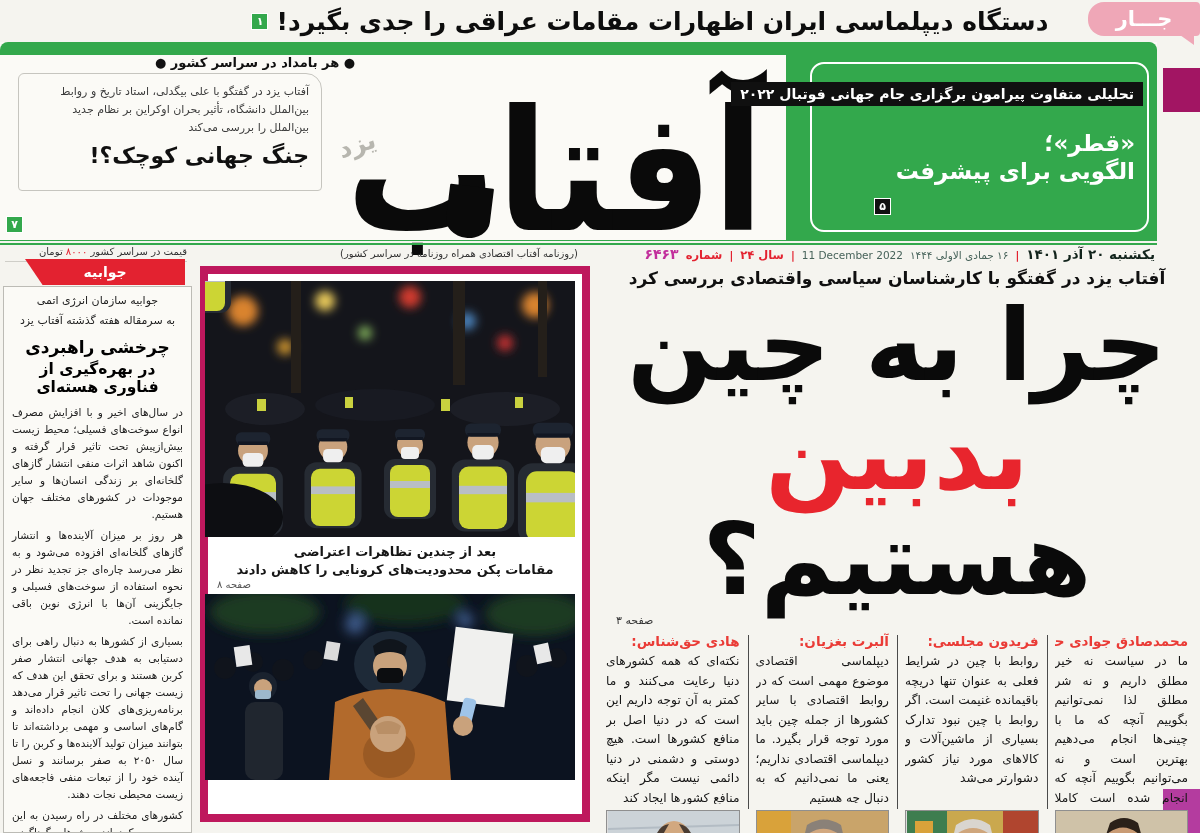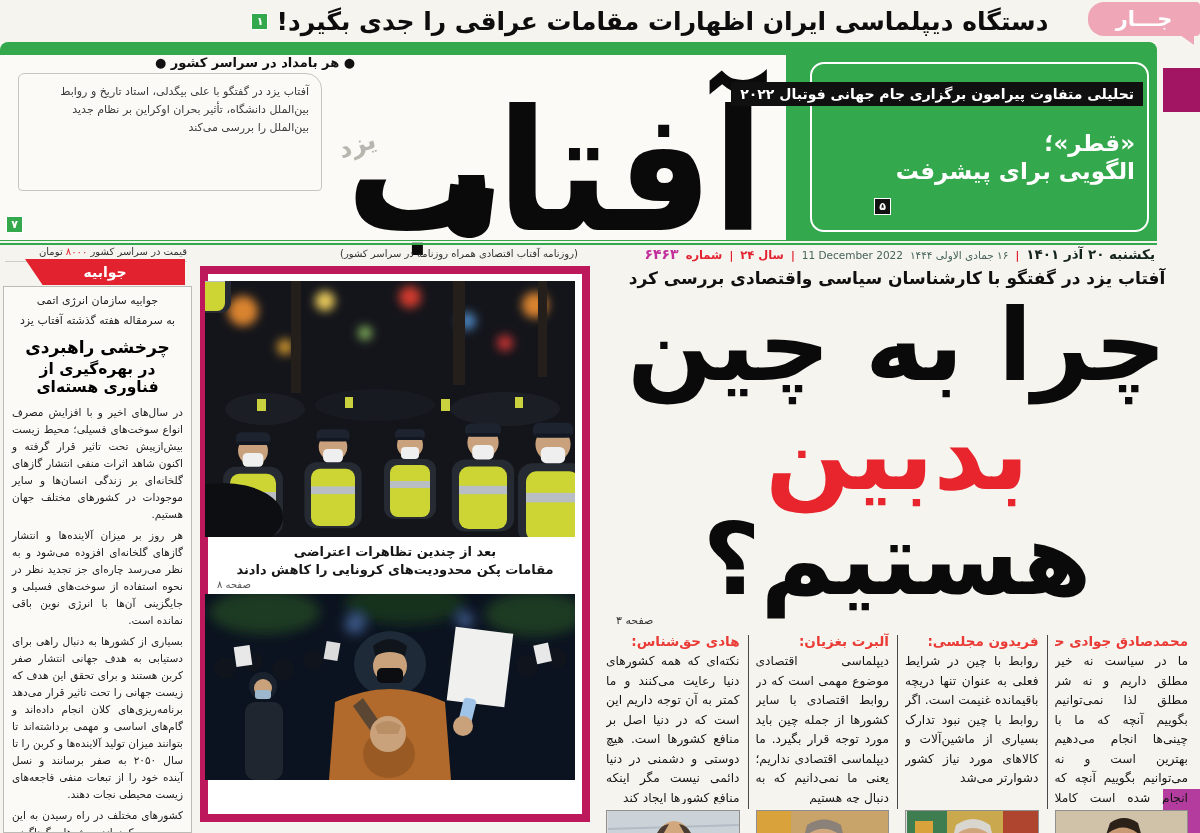--- a/index.html
+++ b/index.html
@@ -86,20 +86,21 @@
   </div>
   <div class="abs" id="corner-bubble">جـــار</div>
 
   <div class="abs" id="masthead">
     <div class="abs" id="mast-top-strip"></div>
     <div class="abs" id="mast-green-right"></div>
     <div class="abs" id="tagline">● هر بامداد در سراسر کشور ●</div>
 
     <div class="abs" id="ukr-panel">
       <div class="kick">آفتاب یزد در گفتگو با علی بیگدلی، استاد تاریخ و روابط بین‌الملل دانشگاه، تأثیر بحران اوکراین بر نظام جدید بین‌الملل را بررسی می‌کند</div>
+      <div class="h2">جنگ جهانی کوچک؟!</div>
     </div>
     <span class="abs badge green" id="ukr-badge">۷</span>
 
     <div class="abs" id="logo">آفتاب</div>
     <div class="abs" id="logo-mark">یزد</div>
 
     <div class="abs" id="qatar-panel">
       <div class="abs" id="qatar-kick">تحلیلی متفاوت پیرامون برگزاری جام جهانی فوتبال ۲۰۲۲</div>
       <div class="abs" id="qatar-h1">«قطر»؛</div>
       <div class="abs" id="qatar-h2">الگویی برای پیشرفت</div>

